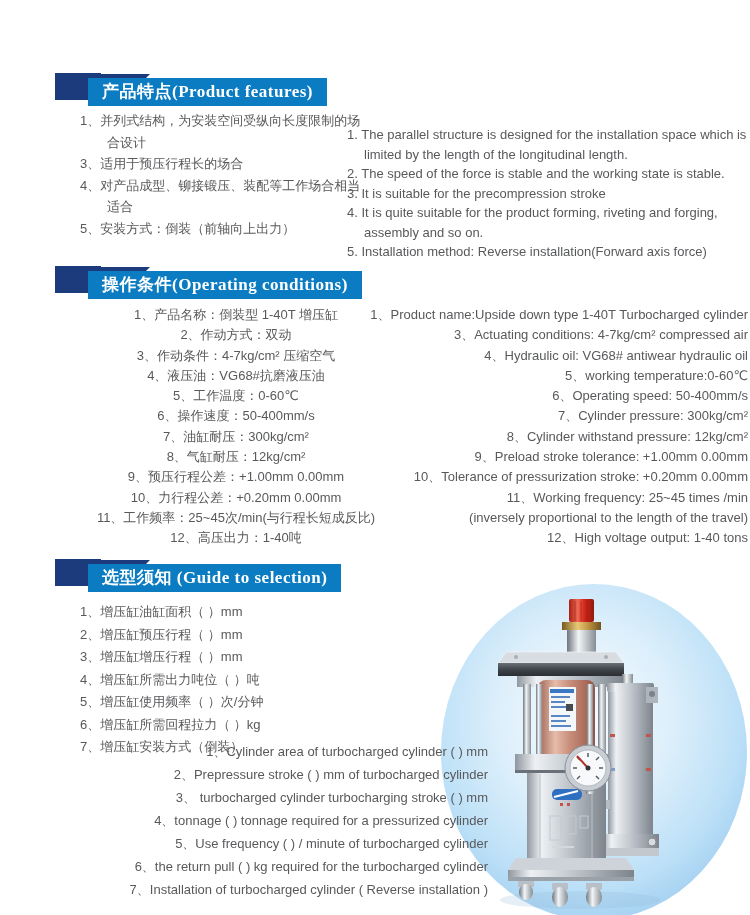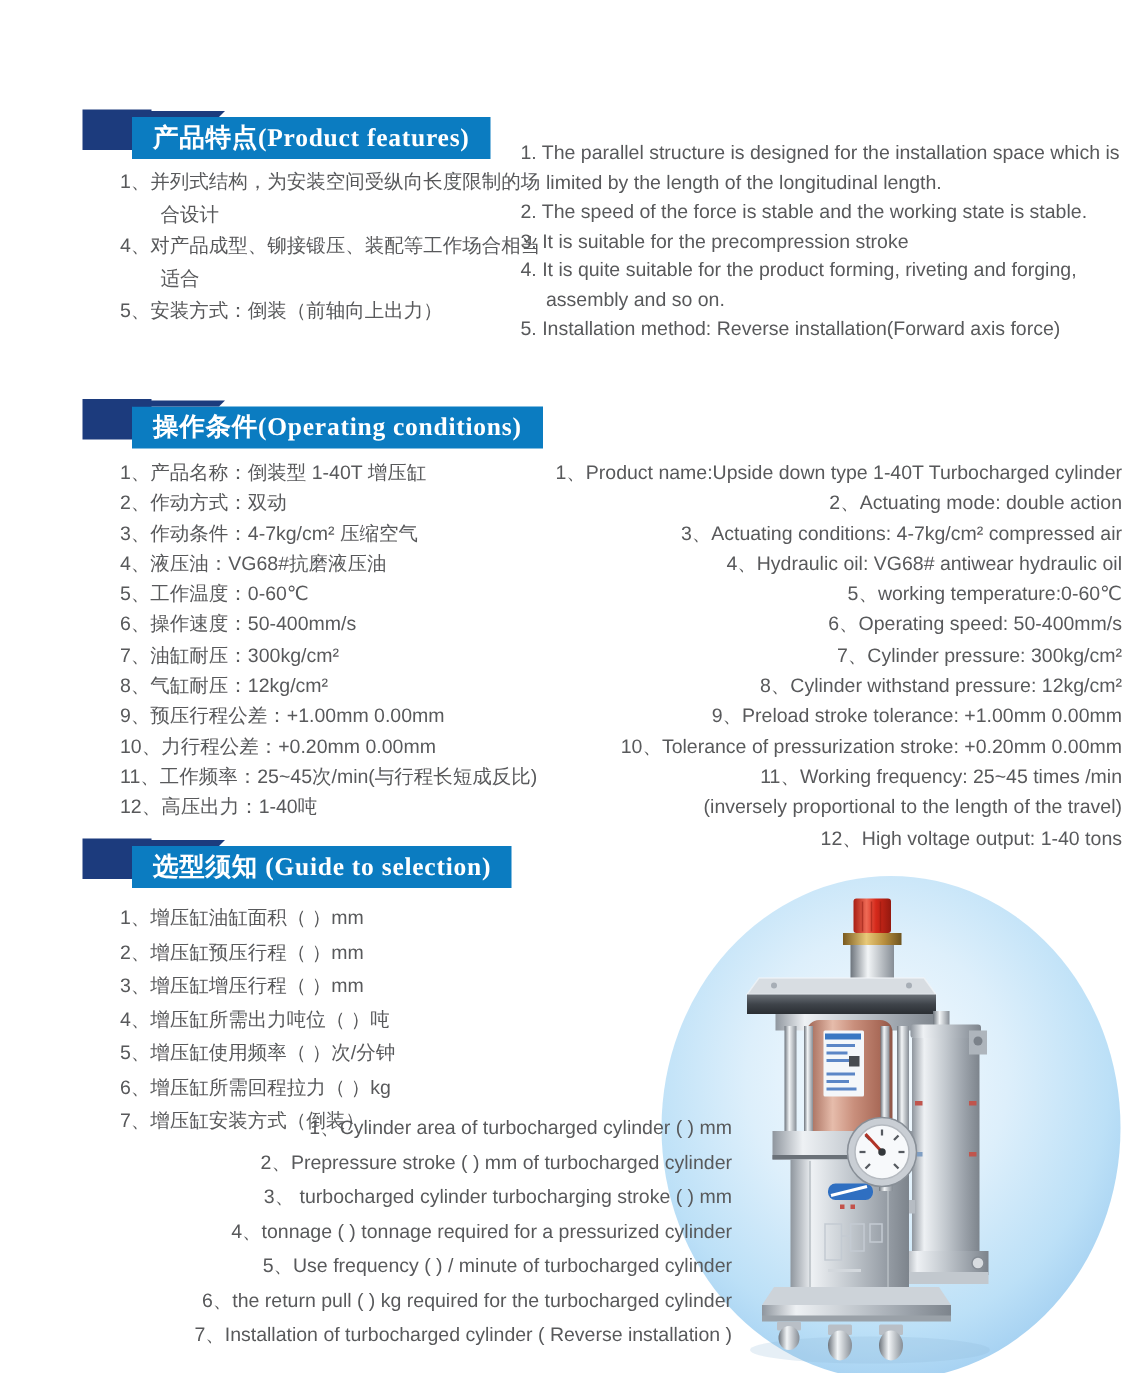--- a/index.html
+++ b/index.html
@@ -23,44 +23,45 @@
     background:#1c3b7d; transform:skewX(-45deg); transform-origin:bottom left;
   }
   
   .col { position:absolute; z-index:2; }
   .li  { white-space:pre-line; }
   .cn  .li { padding-left:27px; text-indent:-27px; }
   .en1 .li { padding-left:17px; text-indent:-17px; }
   .en2 .li { padding-left:25px; text-indent:-25px;text-align:right; }
   .feat-cn .li { font-size:13px;  line-height:21.5px; }
   .feat-en .li { font-size:13px;  line-height:19.5px; }
-  .oper-cn .li { font-size:13px;  line-height:20.3px; }
+  .oper-cn .li { font-size:13px;  line-height:20.3px;text-align:center; }
   .oper-en .li { font-size:13px;  line-height:20.3px; }
   .sel-cn  .li { font-size:13px;  line-height:22.5px; }
   .sel-en  .li { font-size:13px;  line-height:23px;  }
   
   .photo { position:absolute; left:440px; top:568px; width:310px; height:340px; z-index:1; }
 </style>
 </head>
 <body>
 
 <div class="page">
 
   <div class="hdr" style="top:57px">
     <span class="hdr-sq"></span>
     <span class="hdr-bar">产品特点(Product features)</span>
   </div>
 
   <div class="col cn feat-cn" style="left:80px; top:94px; width:282px">
     <div class="li">1、并列式结构，为安装空间受纵向长度限制的场合设计</div>
+    <div class="li">3、适用于预压行程长的场合</div>
     <div class="li">4、对产品成型、铆接锻压、装配等工作场合相当适合</div>
     <div class="li">5、安装方式：倒装（前轴向上出力）</div>
   </div>
 
-  <div class="col en1 feat-en" style="left:347px; top:76px; width:400px">
+  <div class="col en1 feat-en" style="left:347px; top:109px; width:400px">
     <div class="li">1. The parallel structure is designed for the installation space which is limited by the length of the longitudinal length.</div>
     <div class="li">2. The speed of the force is stable and the working state is stable.</div>
     <div class="li">3. It is suitable for the precompression stroke</div>
     <div class="li">4. It is quite suitable for the product forming, riveting and forging, assembly and so on.</div>
     <div class="li">5. Installation method: Reverse installation(Forward axis force)</div>
   </div>
 
   <div class="hdr" style="top:250px">
     <span class="hdr-sq"></span>
     <span class="hdr-bar">操作条件(Operating conditions)</span>
@@ -76,21 +77,20 @@
     <div class="li">7、油缸耐压：300kg/cm²</div>
     <div class="li">8、气缸耐压：12kg/cm²</div>
     <div class="li">9、预压行程公差：+1.00mm 0.00mm</div>
     <div class="li">10、力行程公差：+0.20mm 0.00mm</div>
     <div class="li">11、工作频率：25~45次/min(与行程长短成反比)</div>
     <div class="li">12、高压出力：1-40吨</div>
   </div>
 
   <div class="col en2 oper-en" style="left:360px; top:289px; width:388px">
     <div class="li">1、Product name:Upside down type 1-40T Turbocharged cylinder</div>
-    <div class="li">2、Actuating mode: double action</div>
     <div class="li">3、Actuating conditions: 4-7kg/cm² compressed air</div>
     <div class="li">4、Hydraulic oil: VG68# antiwear hydraulic oil</div>
     <div class="li">5、working temperature:0-60℃</div>
     <div class="li">6、Operating speed: 50-400mm/s</div>
     <div class="li">7、Cylinder pressure: 300kg/cm²</div>
     <div class="li">8、Cylinder withstand pressure: 12kg/cm²</div>
     <div class="li">9、Preload stroke tolerance: +1.00mm 0.00mm</div>
     <div class="li">10、Tolerance of pressurization stroke: +0.20mm 0.00mm</div>
     <div class="li">11、Working frequency: 25~45 times /min
 (inversely proportional to the length of the travel)</div>

